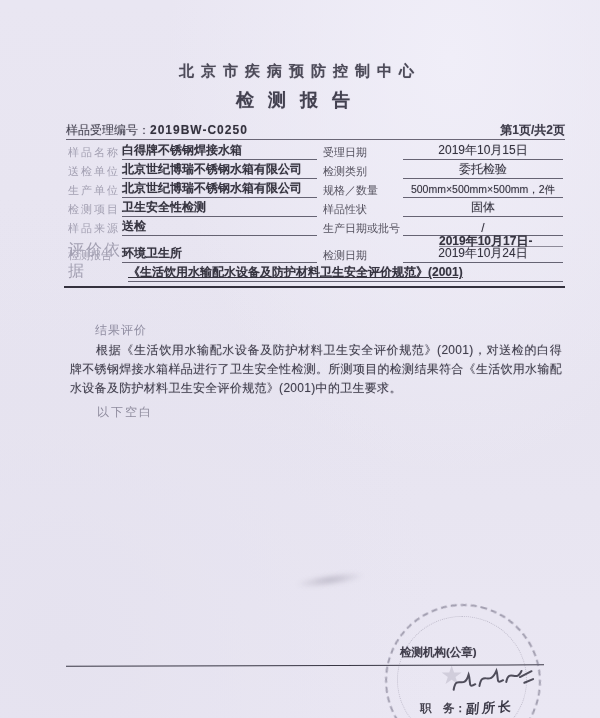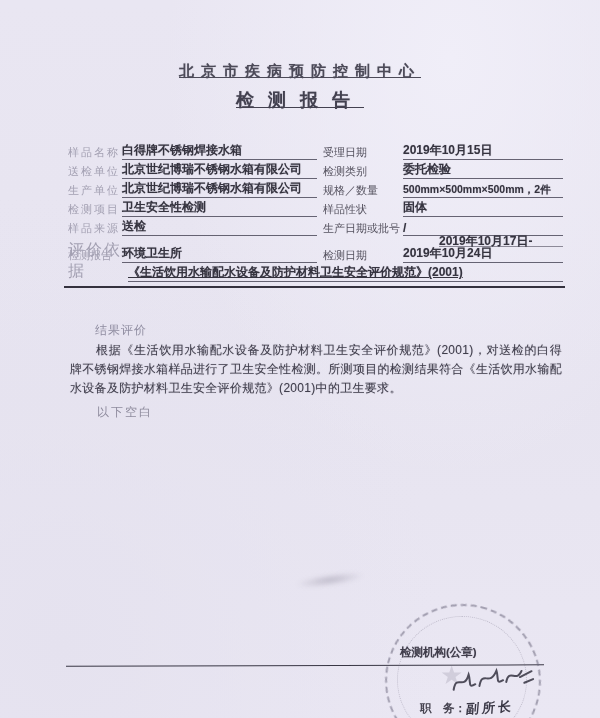--- a/index.html
+++ b/index.html
@@ -7,37 +7,37 @@
     position:relative;width:600px;height:718px;overflow:hidden;
     font-family:"Liberation Sans","DejaVu Sans",sans-serif;
     background:
       radial-gradient(ellipse at 75% 8%, #f0eef8 0%, rgba(240,238,248,0) 45%),
       radial-gradient(ellipse at 10% 90%, #e5e2ef 0%, rgba(229,226,239,0) 50%),
       linear-gradient(180deg,#e9e6f2 0%,#e7e4f0 55%,#eae7f3 100%);
     color:#3f3d4a;
   }
   .abs{position:absolute;}
   .ink{text-shadow:0 0 1px rgba(64,61,78,.35);}
-  .center{left:0;width:600px;text-align:center;text-decoration:underline;}
+  .center{left:0;width:600px;text-align:center;}
   .org-title{top:62px;font-size:15px;font-weight:600;letter-spacing:7px;color:#4c4a58;}
   .report-title{top:88px;font-size:18px;font-weight:700;letter-spacing:14px;color:#434150;}
 
   .header-line{top:122px;left:66px;width:499px;height:17px;display:flex;
     border-bottom:1.5px solid rgba(72,69,86,.8);font-size:12px;}
   .accept{flex:1;color:#4a4856;}
   .accept .no{font-weight:700;color:#34323e;letter-spacing:1px;}
   .page-info{color:#3c3a48;font-weight:600;}
 
   .row{left:68px;width:495px;height:15px;display:flex;font-size:12px;align-items:flex-end;}
   .lbl-l{width:54px;font-size:11px;letter-spacing:2px;color:#a3a0b2;flex:none;}
   .val-l{width:195px;margin-right:6px;border-bottom:1px solid rgba(78,75,92,.85);
     font-weight:700;color:#35333f;white-space:nowrap;flex:none;}
   .lbl-r{width:80px;font-size:11px;color:#55525f;font-weight:500;flex:none;}
-  .val-r{flex:1;border-bottom:1px solid rgba(78,75,92,.85);font-weight:700;color:#35333f;
-    white-space:nowrap;overflow:visible;}
+  .val-r{flex:1;border-bottom:1px solid rgba(78,75,92,.85);font-weight:400;color:#35333f;
+    white-space:nowrap;overflow:visible;text-align:center;}
   .spec{font-size:10.5px;}
   .date-extra{top:233px;left:439px;width:124px;height:13px;
     border-bottom:1px solid rgba(78,75,92,.6);font-size:12px;font-weight:700;color:#35333f;}
   .basis-row{top:267px;left:68px;width:495px;height:15px;display:flex;font-size:12px;align-items:flex-end;}
   .basis-row .lbl{width:60px;font-size:16px;letter-spacing:2px;color:#a3a0b2;flex:none;font-family:Liberation Serif, serif;}
   .basis-row .val{flex:1;border-bottom:1px solid rgba(78,75,92,.85);font-weight:700;color:#35333f;white-space:nowrap;text-decoration:underline;}
   .thick-rule{top:286px;left:64px;width:501px;height:0;border-top:2.5px solid #34313e;}
 
   .results-heading{top:322px;left:95px;font-size:12px;color:#8f8ca0;letter-spacing:1px;}
   .results-paragraph{top:341px;left:70px;width:492px;font-size:12px;line-height:19px;
@@ -65,20 +65,26 @@
   .signature{top:663px;left:448px;width:88px;height:32px;transform:rotate(-4deg);}
 </style>
 </head>
 <body>
 
 <div class="paper">
 
   <div class="abs center org-title ink">北京市疾病预防控制中心</div>
   <div class="abs center report-title ink">检测报告</div>
 
+  <div class="abs header-line">
+    <div class="accept ink">
+      <span>样品受理编号：</span><span class="no">2019BW-C0250</span>
+    </div>
+    <div class="page-info ink">第1页/共2页</div>
+  </div>
 
   <div class="abs row" style="top:145px">
     <div class="lbl-l">样品名称</div>
     <div class="val-l ink">白得牌不锈钢焊接水箱</div>
     <div class="lbl-r">受理日期</div>
     <div class="val-r ink">2019年10月15日</div>
   </div>
 
   <div class="abs row" style="top:164px">
     <div class="lbl-l">送检单位</div>

